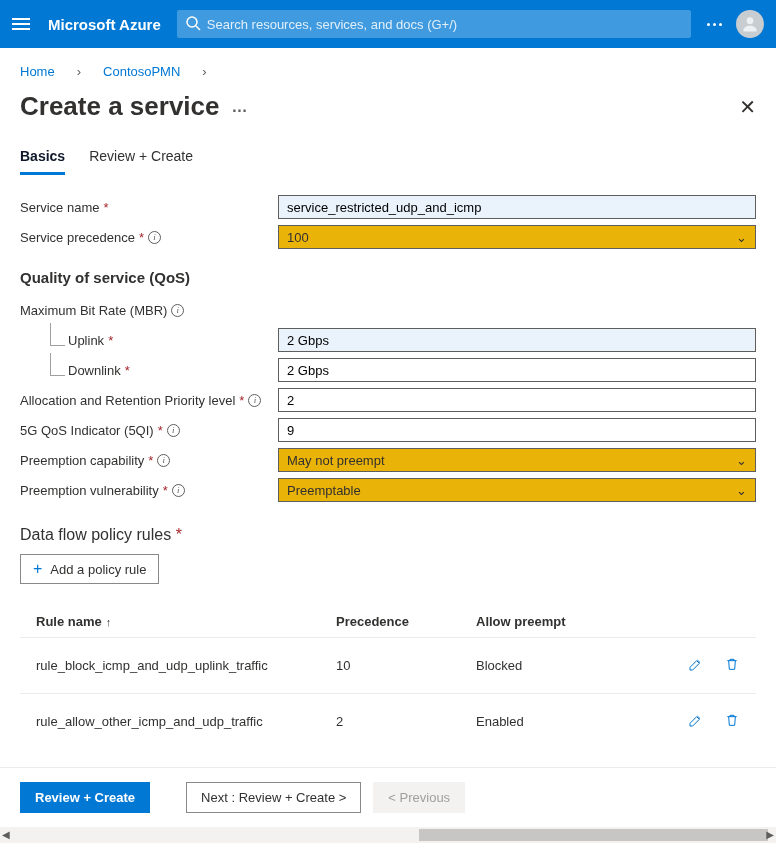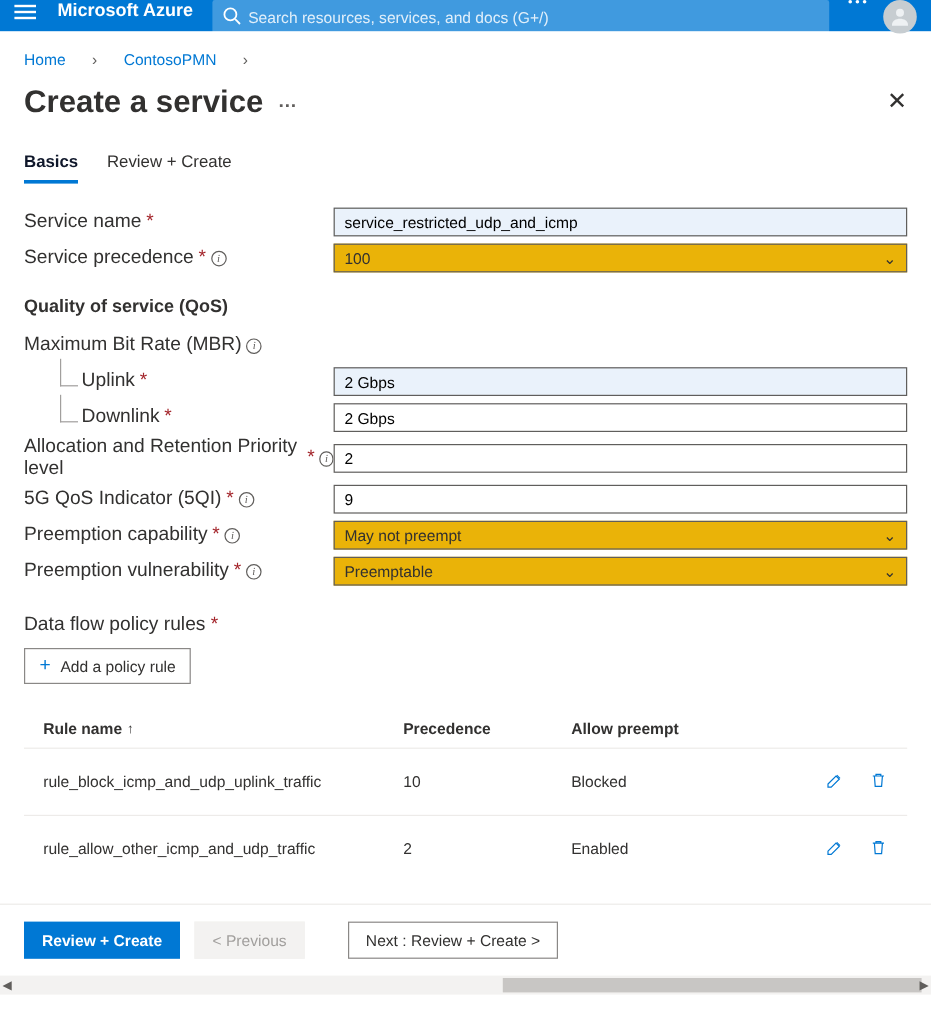--- a/index.html
+++ b/index.html
@@ -1,19 +1,19 @@
 <!DOCTYPE html>
 <html><head>
 <meta charset="utf-8">
 <style>
   * { box-sizing: border-box; margin: 0; padding: 0; }
   body { font-family: "Segoe UI", Arial, sans-serif; font-size: 13px; color: #323130; background: #fff; width: 776px; }
   
   
-  .topbar { background: #0078d4; height: 26px; display: flex; align-items: flex-start; padding: 0 12px; color: #fff; }
+  .topbar { background: #0078d4; height: 48px; display: flex; align-items: center; padding: 0 12px; color: #fff; }
   .hamburger { display: flex; flex-direction: column; justify-content: center; gap: 3px; width: 20px; height: 20px; cursor: pointer; }
   .hamburger span { height: 2px; background: #fff; width: 18px; }
   .brand { font-weight: 600; font-size: 15px; margin-left: 16px; }
   .searchwrap { flex: 1; margin: 0 16px; position: relative; }
   .searchinput { width: 100%; max-width: 520px; height: 28px; border: none; border-radius: 2px; background: #277bc0; background: rgba(255,255,255,0.25); color: #fff; padding: 0 8px 0 30px; font-size: 13px; }
   .searchinput::placeholder { color: #e1effa; }
   .searchicon { position: absolute; left: 8px; top: 5px; width: 16px; height: 16px; }
   .dots { display: flex; gap: 3px; margin-right: 14px; cursor: pointer; }
   .dots span { width: 3px; height: 3px; background: #fff; border-radius: 50%; }
   .avatar { width: 28px; height: 28px; border-radius: 50%; background: #c7cdd1; display: flex; align-items: center; justify-content: center; }
@@ -33,21 +33,21 @@
   .close-x { font-size: 20px; cursor: pointer; color: #323130; }
 
   
   .tabs { display: flex; gap: 24px; border-bottom: none; margin-bottom: 18px; }
   .tab { padding: 6px 0 8px 0; font-size: 14px; cursor: pointer; color: #323130; }
   .tab.active { font-weight: 600; border-bottom: 3px solid #0078d4; color: #0f172a; }
 
   
   .form { }
   .row { display: flex; align-items: center; min-height: 28px; margin-bottom: 2px; }
-  .lbl { width: 258px; display: flex; align-items: center; gap: 4px; font-size: 16px; color: #323130; }
+  .lbl { width: 258px; display: flex; align-items: center; gap: 4px; font-size: 13px; color: #323130; }
   .lbl.indent { padding-left: 48px; position: relative; }
   .lbl.indent::before { content: ""; position: absolute; left: 30px; top: -10px; height: 22px; width: 14px; border-left: 1px solid #a19f9d; border-bottom: 1px solid #a19f9d; }
   .req { color: #a4262c; }
   .info { width: 13px; height: 13px; border: 1px solid #605e5c; border-radius: 50%; display: inline-flex; align-items: center; justify-content: center; font-size: 9px; color: #605e5c; cursor: help; }
   .info::after { content: "i"; font-style: italic; font-family: Georgia, serif; }
   .ctrl { flex: 1; }
   .txt, .sel { width: 100%; height: 24px; border: 1px solid #605e5c; padding: 0 8px; font-size: 13px; background: #fff; }
   .txt.hl { background: #eaf2fb; }
   .sel { position: relative; background: #eab308; display: flex; align-items: center; cursor: pointer; }
   .sel .chev-down { position: absolute; right: 8px; top: 4px; }
@@ -279,21 +279,21 @@
               </svg></span>
         </div>
       </div>
     </div>
 
   </div>
 </div>
 
 <div class="footer">
   <button class="btn primary">Review + Create</button>
+  <button class="btn outline">Next : Review + Create &gt;</button>
   <button class="btn ghost">&lt; Previous</button>
-  <button class="btn outline">Next : Review + Create &gt;</button>
 </div>
 
 <div class="hscroll">
   <span class="arrow l">◀</span>
   <div class="thumb"></div>
   <span class="arrow r">▶</span>
 </div>
 
 </body></html>

